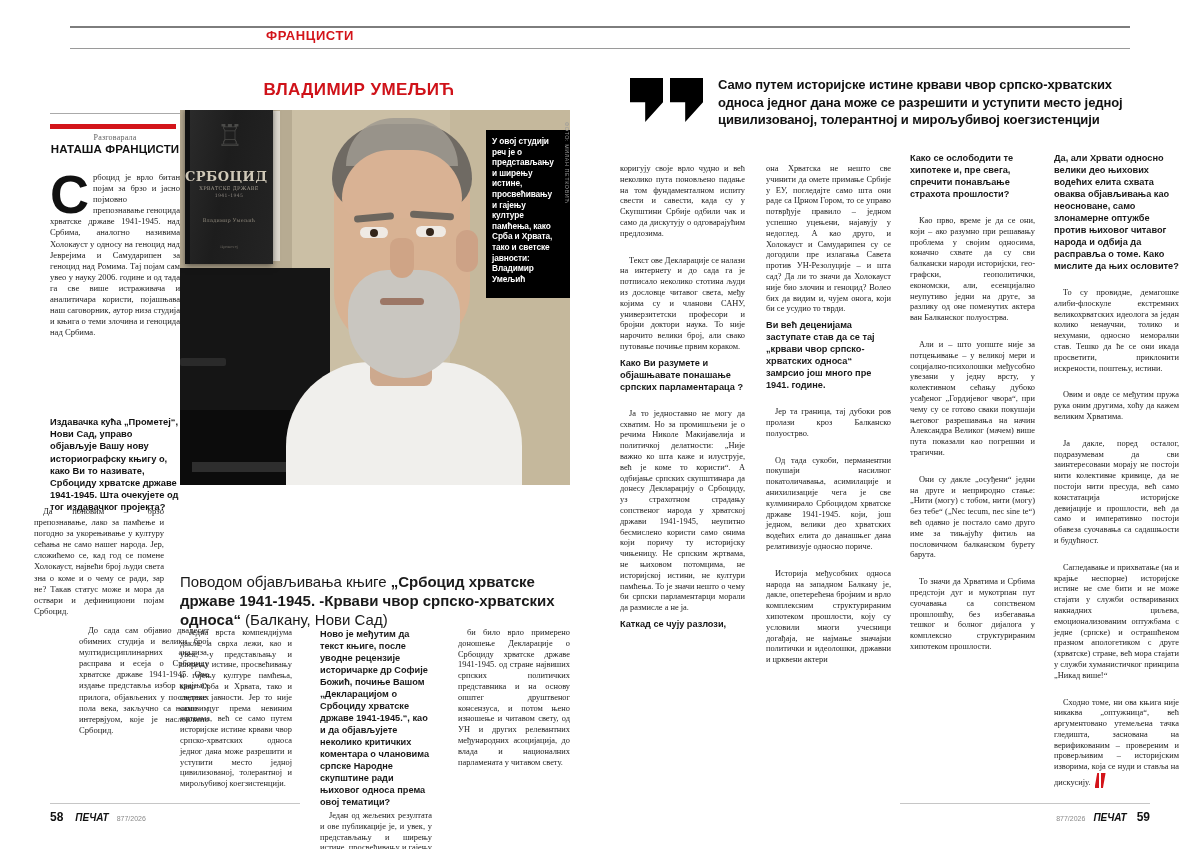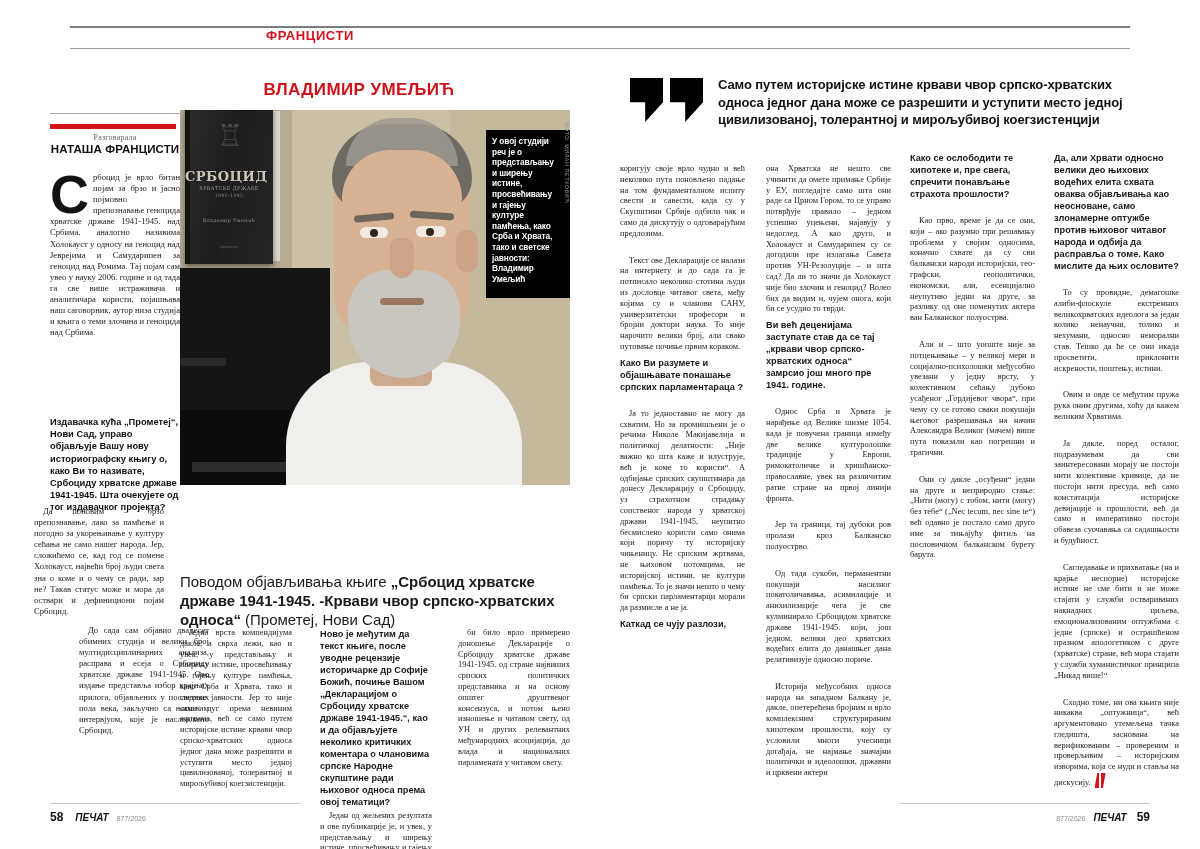--- a/index.html
+++ b/index.html
@@ -324,21 +324,21 @@
 
       <div class="caption-box">
         <p>У овој студији реч је о представљању и ширењу истине, просвећивању и гајењу културе памћења, како Срба и Хрвата, тако и светске јавности: Владимир Умељић</p>
       </div>
     </div>
 
     <div class="photo-credit">ФОТО: МИЛАН ПЕТКОВИЋ</div>
 
 
     <div class="standfirst">
-      <span>Поводом објављивања књиге </span><b>„Србоцид хрватске државе 1941-1945. -Крвави чвор српско-хрватских односа“</b><span> (Прометеј, Нови Сад)</span>
+      <span>Поводом објављивања књиге </span><b>„Србоцид хрватске државе 1941-1945. -Крвави чвор српско-хрватских односа“</b><span> (Балкану, Нови Сад)</span>
     </div>
 
     <div class="lcols">
       <div class="lcol c1">
         <p>Једна врста компендијума дакле, а сврха лежи, као и увек, у представљању и ширењу истине, просвећивању и гајењу културе памћења, како Срба и Хрвата, тако и светске јавности. Јер то није само дуг према невиним жртвама, већ се само путем историјске истине крвави чвор српско-хрватских односа једног дана може разрешити и уступити место једној цивилизованој, толерантној и мирољубивој коегзистенцији.</p>
       </div>
       <div class="lcol c2">
         <span class="qb">Ново је међутим да текст књиге, после уводне рецензије историчарке др Софије Божић, почиње Вашом „Декларацијом о Србоциду хрватске државе 1941-1945.“, као и да објављујете неколико критичких коментара о члановима српске Народне скупштине ради њиховог односа према овој тематици?</span>
         <p>Један од жељених резултата и ове публикације је, и увек, у представљању и ширењу истине, просвећивању и гајењу културе памћења, како Срба и Хрвата, тако и светске јавности. Крајње је и најзад време да српски парламентарци</p>
       </div>
@@ -367,31 +367,31 @@
       <p class="noind">коригују своје врло чудно и већ неколико пута поновљено падање на том фундаменталном испиту свести и савести, када су у Скупштини Србије одбили чак и само да дискутују о одговарајућим предлозима.</p>
       <p>Текст ове Декларације се налази на интернету и до сада га је потписало неколико стотина људи из дословце читавог света, међу којима су и чланови САНУ, универзитетски професори и бројни доктори наука. То није нарочито велики број, али свако путовање почиње првим кораком.</p>
       <span class="qb">Како Ви разумете и објашњавате понашање српских парламентараца ?</span>
       <p>Ја то једноставно не могу да схватим. Но за промишљени је о речима Николе Макијавелија и политичкој делатности: „Није важно ко шта каже и илуструје, већ је коме то користи“. А одбијање српских скупштинара да донесу Декларацију о Србоциду, уз страхотном страдању сопственог народа у хрватској држави 1941-1945, неупитно бесмислено користи само онима који поричу ту историјску чињеницу. Не српским жртвама, не њиховом потомцима, не историјској истини, не култури памћења. То је значи нешто о чему би српски парламентарци морали да размисле а не ја.</p>
       <span class="qb">Каткад се чују разлози,</span>
     </div>
 
     <div class="rcol r2">
       <p class="noind">она Хрватска не нешто све учинити да омете примање Србије у ЕУ, погледајте само шта они раде са Црном Гором, то се управо потврђује правило – једном успешно уцењени, најавују у недоглед. А као друго, и Холокауст и Самударипен су се догодили пре излагања Савета против УН-Резолуције – и шта сад? Да ли то значи да Холокауст није био злочин и геноцид? Волео бих да видим и, чујем онога, који би се усудио то тврди.</p>
       <span class="qb">Ви већ деценијама заступате став да се тај „крвави чвор српско-хрватских односа“ замрсио још много пре 1941. године.</span>
-      <p>Однос Срба и Хрвата је нарађење од Велике шизме 1054. када је повучена граница између две велике културолошке традиције у Европи, римокатоличке и хришћанско-православне, увек на различитим ратне стране на првој линији фронта.</p>
       <p>Јер та граница, тај дубоки ров пролази кроз Балканско полуострво.</p>
       <p>Од тада сукоби, перманентни покушаји насилног покатоличавања, асимилације и анихилизације чега је све кулминирало Србоцидом хрватске државе 1941-1945. који, још једном, велики део хрватских водећих елита до данашњег дана релативизује односно пориче.</p>
       <p>Историја међусобних односа народа на западном Балкану је, дакле, опетерећена бројним и врло комплексним структурираним хипотеком прошлости, коју су условили многи учесници догађаја, не најмање значајни политички и идеолошки, државни и црквени актери</p>
     </div>
 
     <div class="rcol r3">
       <span class="qb">Како се ослободити те хипотеке и, пре свега, спречити понављање страхота прошлости?</span>
       <p>Као прво, време је да се они, који – ако разумно при решавању проблема у својим односима, коначно схвате да су сви балкански народи историјски, гео-графски, геополитички, економски, али, есенцијално неупутиво једни на друге, за разлику од оне поменутих актера ван Балканског полуострва.</p>
       <p>Али и – што уопште није за потцењивање – у великој мери и социјално-психолошки међусобно увезани у једну врсту, у колективном сећању дубоко усађеног „Гордијевог чвора“, при чему су се готово сваки покушаји његовог разрешавања на начин Александра Великог (мачем) више пута показали као погрешни и трагични.</p>
       <p>Они су дакле „осуђени“ једни на друге и неприродно стање: „Нити (могу) с тобом, нити (могу) без тебе“ („Nec tecum, nec sine te“) већ одавно је постало само друго име за тињајућу фитиљ на пословичном балканском бурету барута.</p>
+      <p>То значи да Хрватима и Србима предстоји дуг и мукотрпан пут суочавања са сопственом прошлошћу, без избегавања тешког и болног дијалога у комплексно структурираним хипотеком прошлости.</p>
     </div>
 
     <div class="rcol r4">
       <span class="qb">Да, али Хрвати односно велики део њихових водећих елита схвата оваква објављивања као неосноване, само злонамерне оптужбе против њиховог читавог народа и одбија да расправља о томе. Како мислите да њих ословите?</span>
       <p>То су провидне, демагошке алиби-флоскуле екстремних великохрватских идеолога за један колико ненаучни, толико и нехумани, односно неморални став. Тешко да ће се они икада просветити, приклонити искрености, поштењу, истини.</p>
       <p>Овим и овде се међутим пружа рука оним другима, хоћу да кажем великим Хрватима.</p>
       <p>Ја дакле, поред осталог, подразумевам да сви заинтересовани морају не постоји нити колективне кривице, да не постоји нити пресуда, већ само констатација историјске девијације и прошлости, већ да само и императивно постоји обавеза суочавања са садашњости и будућност.</p>
       <p>Сагледавање и прихватање (на и крајње неспорне) историјске истине не сме бити и не може стајати у служби оствариваних накнадних циљева, емоционализованим оптужбама с једне (српске) и острашћеном празном апологетиком с друге (хрватске) стране, већ мора стајати у служби хуманистичког принципа „Никад више!“</p>
       <p><span>Сходно томе, ни ова књига није никаква „оптужница“, већ аргументовано утемељена тачка гледишта, заснована на верификованим – провереним и проверљивим – историјским изворима, која се нуди и ставља на дискусију.</span><span class="endmark"><span class="endmark-inner"></span></span></p>
     </div>

